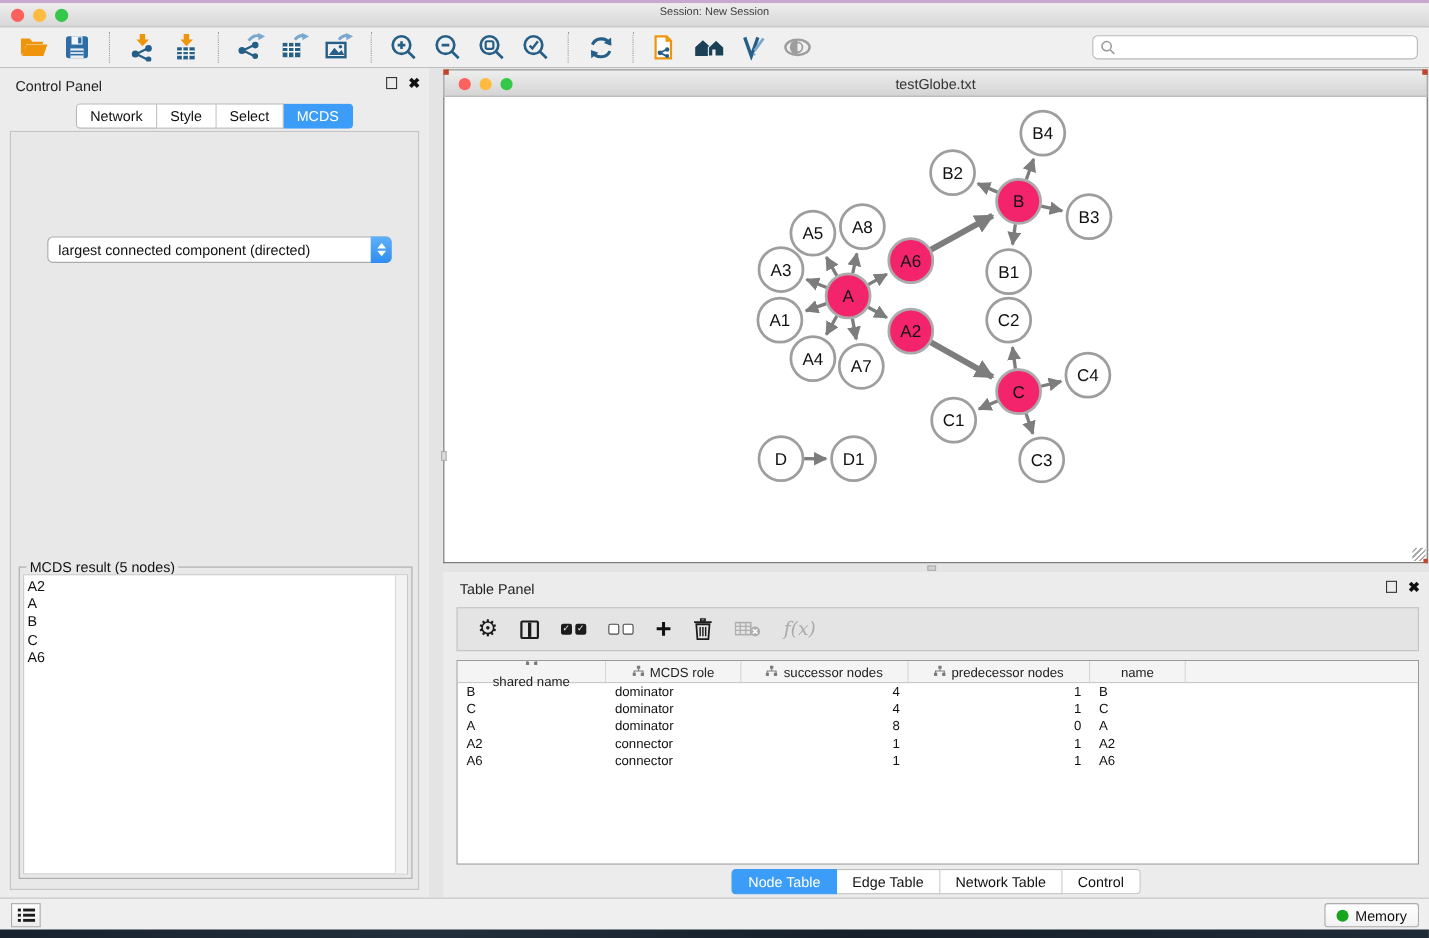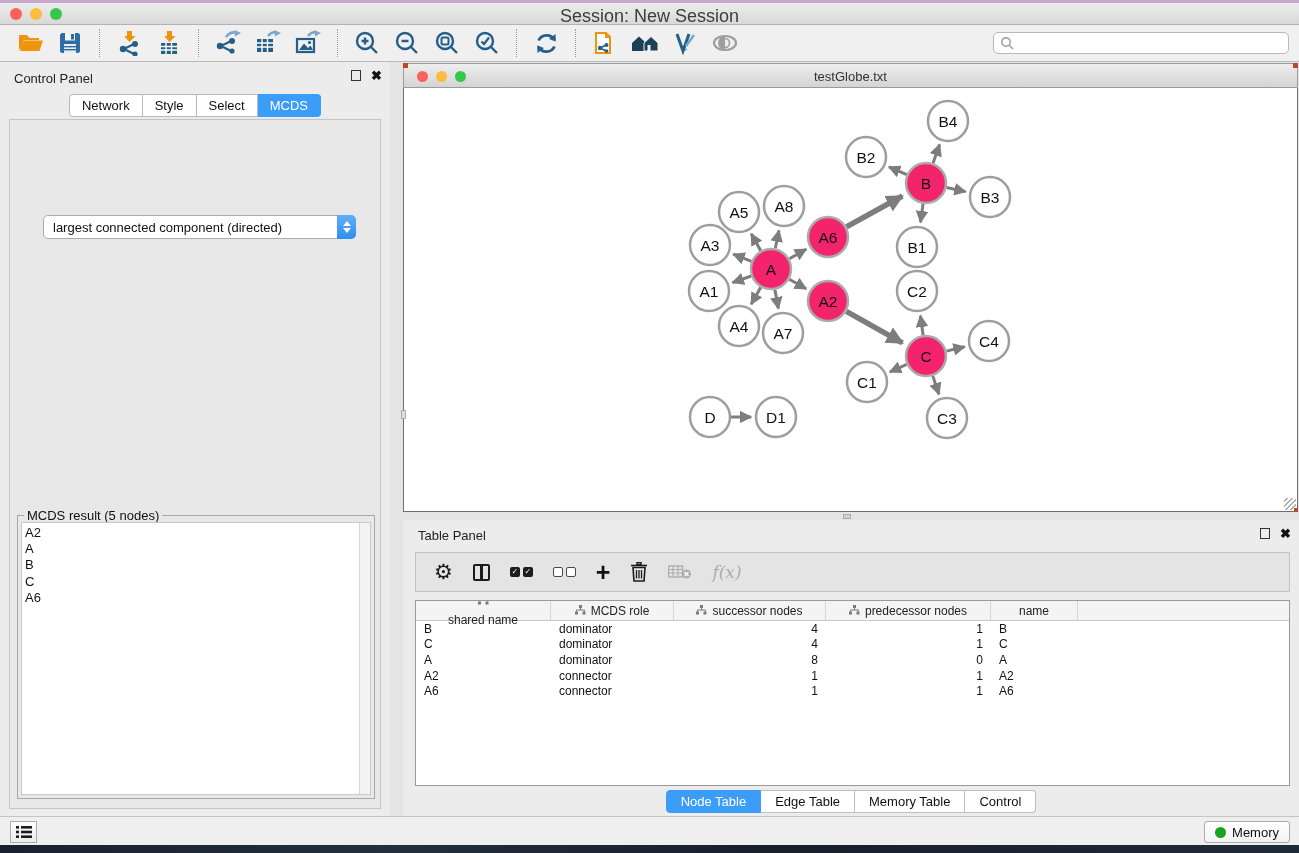--- a/index.html
+++ b/index.html
@@ -5,21 +5,21 @@
   * { margin:0; padding:0; box-sizing:border-box; }
   html,body { width:1299px; height:853px; font-family:"Liberation Sans", sans-serif; background:#ECECEC; overflow:hidden; }
 
   
   .top-strip { position:absolute; left:0; top:0; width:1299px; height:3px; background:#C9A8CF; }
   .titlebar { position:absolute; left:0; top:3px; width:1299px; height:22px;
     background:linear-gradient(#EDEDED,#D8D8D8); border-bottom:1px solid #B4B4B4; }
   .lights { position:absolute; left:10px; top:5px; display:flex; gap:8px; }
   .light { width:12px; height:12px; border-radius:50%; }
   .light.red{background:#FC615D;} .light.yellow{background:#FDBC40;} .light.green{background:#34C749;}
-  .titlebar .title { position:absolute; left:0; right:0; top:3px; text-align:center; font-size:18px; color:#3c3c3c; }
+  .titlebar .title { position:absolute; left:0; right:0; top:3px; text-align:center; font-size:10px; color:#3c3c3c; }
 
   
   .toolbar { position:absolute; left:0; top:25px; width:1299px; height:37px; background:#F0F0F0;
     border-bottom:1px solid #BBBBBB; display:flex; align-items:center; padding:0 10px; }
   .tbtn { width:40px; height:30px; display:flex; align-items:center; justify-content:center; flex:0 0 auto; }
   .tsep { width:1px; height:28px; border-left:1px dotted #9A9A9A; margin:0 9px; flex:0 0 auto; }
   .searchbox { margin-left:auto; width:296px; height:22px; background:#fff; border:1px solid #B9B9B9;
     border-radius:5px; display:flex; align-items:center; padding:0 6px; }
   .searchbox input { border:none; outline:none; flex:1; font-size:12px; font-family:"Liberation Sans",sans-serif; background:transparent; }
 
@@ -520,21 +520,21 @@
             <div class="td" style="width: 123px;">connector</div>
             <div class="td right" style="width: 152px;">1</div>
             <div class="td right" style="width: 165px;">1</div>
             <div class="td" style="width: 87px;">A6</div>
           </div>
         </div>
     </div>
     <div class="tp-tabs" id="tp-tabs">
         <div class="tp-tab active">Node Table</div>
         <div class="tp-tab">Edge Table</div>
-        <div class="tp-tab">Memory Table</div>
+        <div class="tp-tab">Network Table</div>
         <div class="tp-tab">Control</div>
       </div>
   </div>
 </div>
 
 <div class="statusbar">
   <div class="list-btn">
     <svg width="16" height="14" viewBox="0 0 16 14">
       <rect x="0" y="1" width="3" height="2.6" fill="#1c1c1c"></rect>
         <rect x="5" y="1" width="11" height="2.6" fill="#1c1c1c"></rect>

